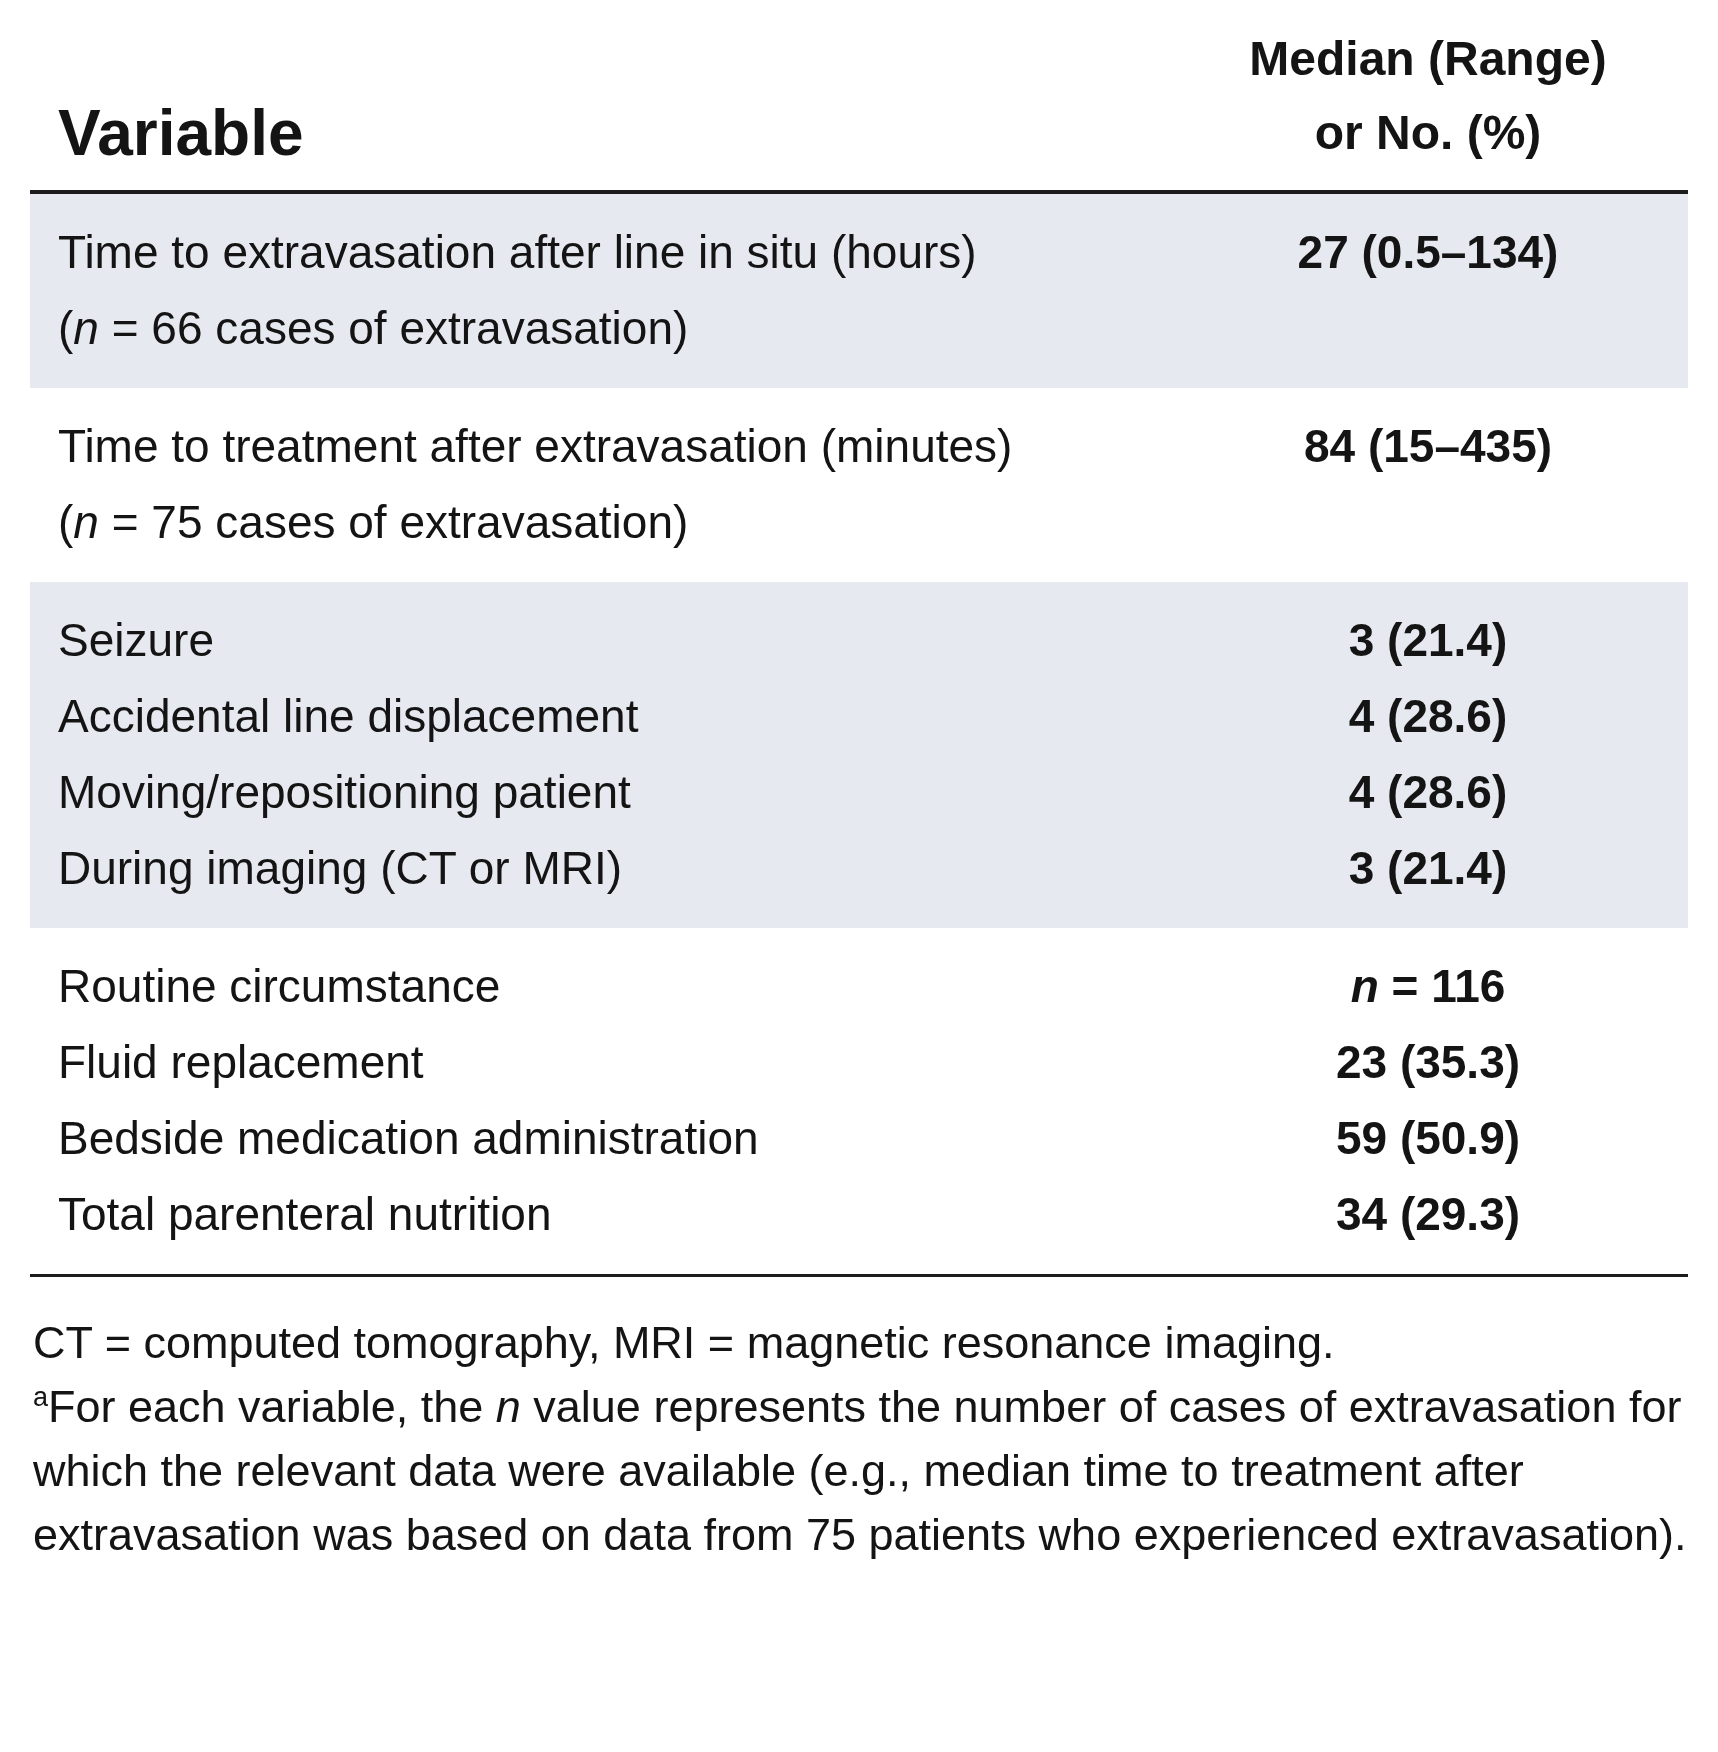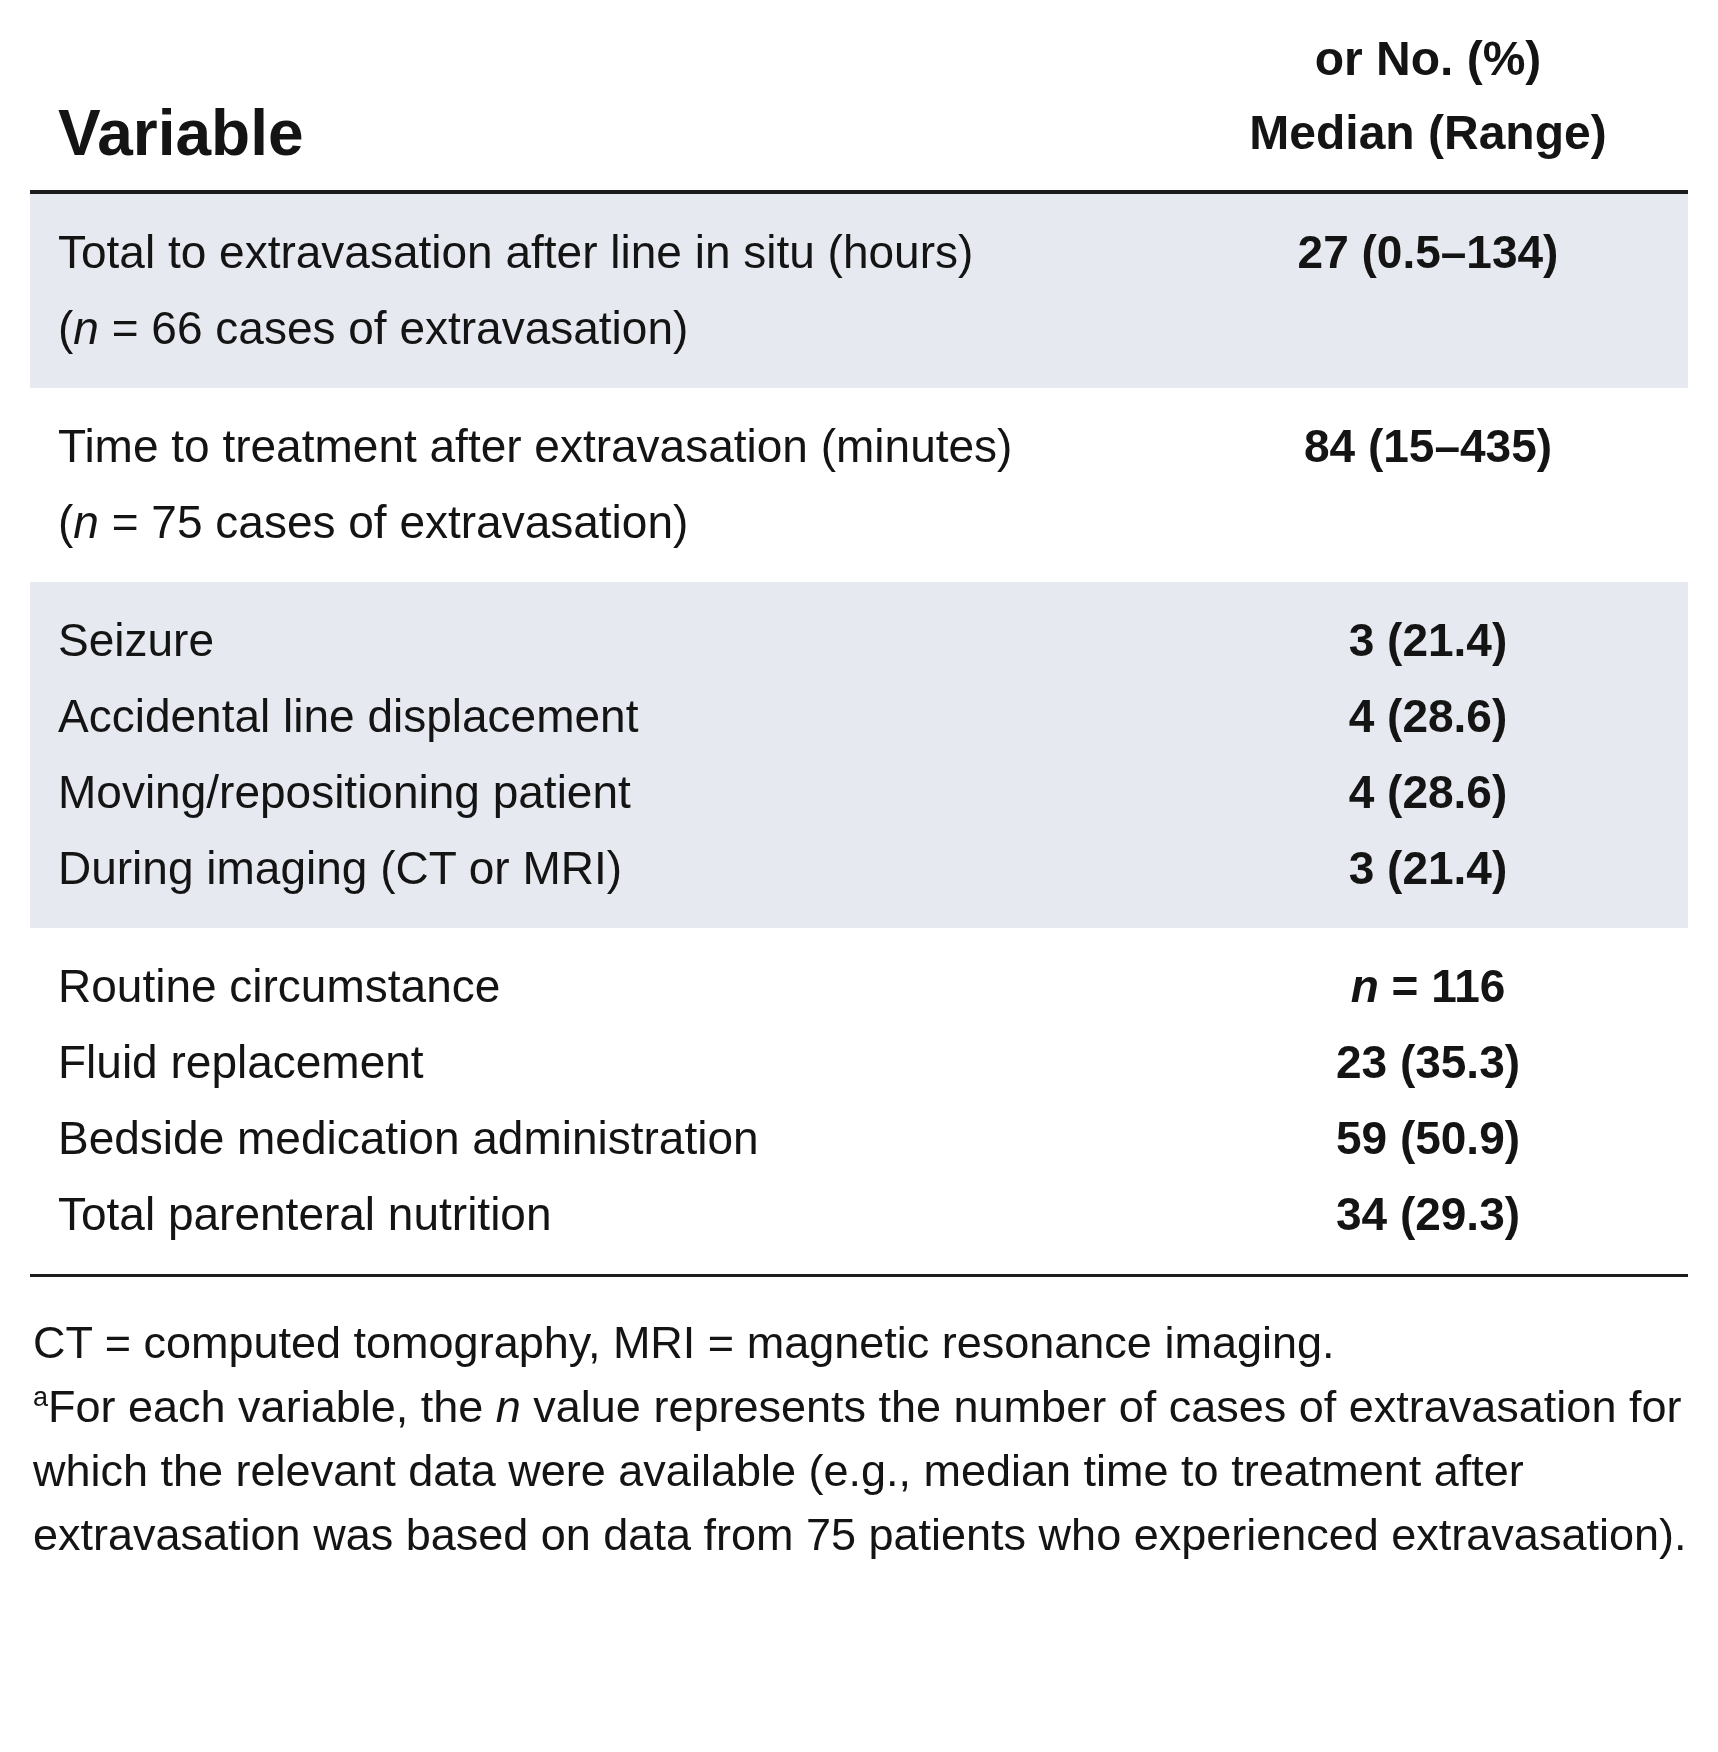--- a/index.html
+++ b/index.html
@@ -84,31 +84,31 @@
   }
 </style>
 </head>
 <body>
 
 <div class="table-wrap">
 
   <div class="thead">
     <div class="var-head">Variable</div>
     <div class="val-head">
+      <div>Median (Range)</div>
       <div>or No. (%)</div>
-      <div>Median (Range)</div>
     </div>
   </div>
 
   <div class="rule-top"></div>
 
   <div id="tbody">
       <div class="block shaded">
         <div class="line">
-          <div class="lbl"><span>Total to extravasation after line in situ (hours)</span></div>
+          <div class="lbl"><span>Time to extravasation after line in situ (hours)</span></div>
           <div class="val"><span>27 (0.5–134)</span></div>
         </div>
         <div class="line">
           <div class="lbl"><span>(</span><span class="italic">n</span><span> = 66 cases of extravasation)</span></div>
           <div class="val"></div>
         </div>
       </div>
       <div class="block">
         <div class="line">
           <div class="lbl"><span>Time to treatment after extravasation (minutes)</span></div>

